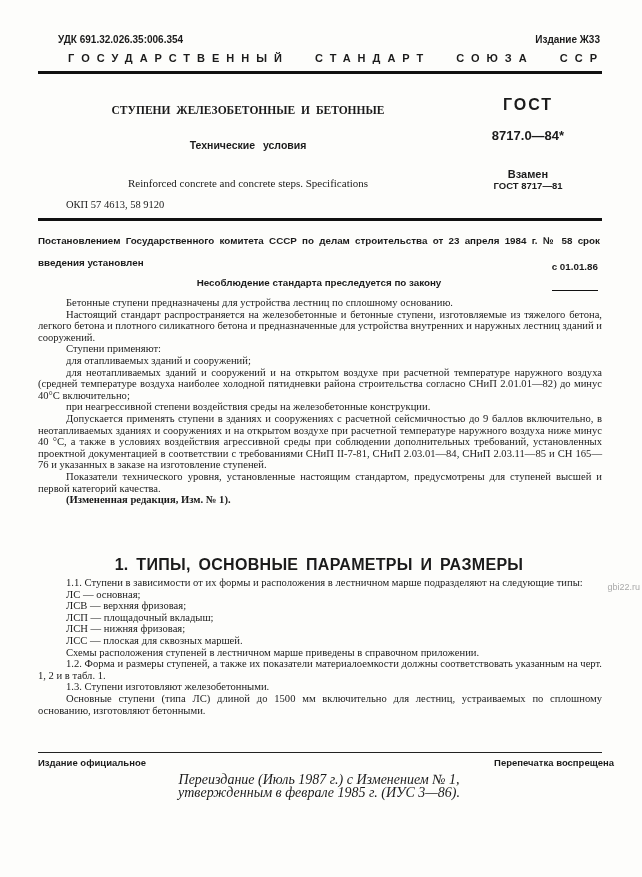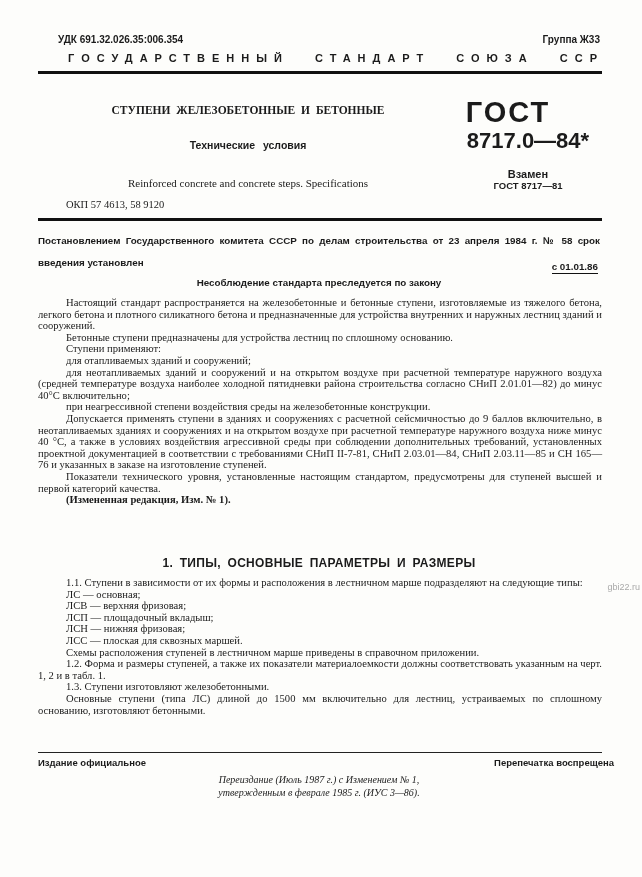--- a/index.html
+++ b/index.html
@@ -21,48 +21,48 @@
   .udk-row{top:34px;left:38px;right:42px;display:flex;justify-content:space-between;font-size:10px;margin-left:20px;}
   .masthead{top:52px;left:38px;right:38px;text-align:right;font-size:11px;letter-spacing:7px;word-spacing:16px;white-space:nowrap;}
   .rule-thick{left:38px;right:40px;height:3px;background:#111;}
   .rule1{top:71px;}
   .rule2{top:218px;}
   .rule-thin{top:752px;left:38px;right:40px;height:1px;background:#222;}
 
   .doc-title{top:104px;left:38px;width:420px;font-size:11.5px;word-spacing:3px;font-family:Liberation Serif, serif;}
   .doc-subtitle{top:139px;left:38px;width:420px;font-size:10.5px;word-spacing:5px;}
   .doc-subtitle-en{top:177px;left:38px;width:420px;font-size:11px;}
-  .gost-label{top:96px;left:428px;width:160px;font-size:29px;letter-spacing:2px;}
-  .gost-number{top:128px;left:440px;width:176px;font-size:22px;}
+  .gost-label{top:96px;left:448px;width:160px;font-size:16px;letter-spacing:2px;}
+  .gost-number{top:128px;left:440px;width:176px;font-size:13px;}
   .replaces-label{top:168px;left:448px;width:160px;font-size:11px;}
   .replaces-number{top:180px;left:448px;width:160px;font-size:9.5px;}
   .okp{top:199px;left:66px;font-size:10.5px;}
 
   .decree{top:230px;left:38px;right:42px;font-size:9.8px;line-height:22px;text-align:justify;}
-  .eff-date{top:261px;right:44px;font-size:9.8px;border-bottom:1px solid #111;padding-bottom:1px;}
+  .eff-date{top:261px;right:44px;font-size:9.8px;border-bottom:1px solid #111;padding-bottom:18px;}
   .law{top:277px;left:38px;right:42px;font-size:9.8px;}
 
   .bodytext{font-size:10.6px;line-height:11.6px;}
   .bodytext p{margin:0;text-indent:28px;text-align:justify;}
   .intro{top:297px;left:38px;right:40px;}
-  .sec-heading{top:556px;left:38px;right:42px;font-size:12px;word-spacing:3px;letter-spacing:.3px;}
+  .sec-heading{top:556px;left:38px;right:42px;font-size:16px;word-spacing:3px;letter-spacing:.3px;}
   .section1{top:577px;left:38px;right:40px;}
 
   .footer-row{top:757px;left:38px;right:28px;display:flex;justify-content:space-between;font-size:9.5px;}
-  .reissue{top:773px;left:38px;right:42px;font-size:10px;line-height:13px;}
+  .reissue{top:773px;left:38px;right:42px;font-size:14px;line-height:13px;}
   .watermark{top:582px;right:2px;font-size:9px;color:#a9a9a9;font-family:"Liberation Sans",sans-serif;}
 </style>
 </head>
 <body>
 
 <div class="paper">
 
   <div class="abs udk-row sans b">
     <span>УДК 691.32.026.35:006.354</span>
-    <span>Группа Ж33</span>
+    <span>Издание Ж33</span>
   </div>
 
   <div class="abs masthead sans b">ГОСУДАРСТВЕННЫЙ СТАНДАРТ СОЮЗА ССР</div>
   <div class="abs rule-thick rule1"></div>
 
   <div class="abs doc-title sans b center">СТУПЕНИ ЖЕЛЕЗОБЕТОННЫЕ И БЕТОННЫЕ</div>
   <div class="abs doc-subtitle sans b center">Технические условия</div>
   <div class="abs doc-subtitle-en center">Reinforced concrete and concrete steps. Specifications</div>
 
   <div class="abs gost-label sans b center">ГОСТ</div>
@@ -71,22 +71,22 @@
   <div class="abs replaces-number sans b center">ГОСТ 8717—81</div>
 
   <div class="abs okp">ОКП 57 4613, 58 9120</div>
   <div class="abs rule-thick rule2"></div>
 
   <div class="abs decree sans b">Постановлением Государственного комитета СССР по делам строительства от 23 апреля 1984 г. № 58 срок введения установлен</div>
   <div class="abs eff-date sans b">с 01.01.86</div>
   <div class="abs law sans b center">Несоблюдение стандарта преследуется по закону</div>
 
   <div class="abs intro bodytext">
+    <p>Бетонные ступени предназначены для устройства лестниц по сплошному основанию.</p>
     <p>Настоящий стандарт распространяется на железобетонные и бетонные ступени, изготовляемые из тяжелого бетона, легкого бетона и плотного силикатного бетона и предназначенные для устройства внутренних и наружных лестниц зданий и сооружений.</p>
-    <p>Бетонные ступени предназначены для устройства лестниц по сплошному основанию.</p>
     <p>Ступени применяют:</p>
     <p>для отапливаемых зданий и сооружений;</p>
     <p>для неотапливаемых зданий и сооружений и на открытом воздухе при расчетной температуре наружного воздуха (средней температуре воздуха наиболее холодной пятидневки района строительства согласно СНиП 2.01.01—82) до минус 40°С включительно;</p>
     <p>при неагрессивной степени воздействия среды на железобетонные конструкции.</p>
     <p>Допускается применять ступени в зданиях и сооружениях с расчетной сейсмичностью до 9 баллов включительно, в неотапливаемых зданиях и сооружениях и на открытом воздухе при расчетной температуре наружного воздуха ниже минус 40 °С, а также в условиях воздействия агрессивной среды при соблюдении дополнительных требований, установленных проектной документацией в соответствии с требованиями СНиП II-7-81, СНиП 2.03.01—84, СНиП 2.03.11—85 и СН 165—76 и указанных в заказе на изготовление ступеней.</p>
     <p>Показатели технического уровня, установленные настоящим стандартом, предусмотрены для ступеней высшей и первой категорий качества.</p>
     <p class="b">(Измененная редакция, Изм. № 1).</p>
   </div>
 
   <div class="abs sec-heading sans b center">1. ТИПЫ, ОСНОВНЫЕ ПАРАМЕТРЫ И РАЗМЕРЫ</div>

